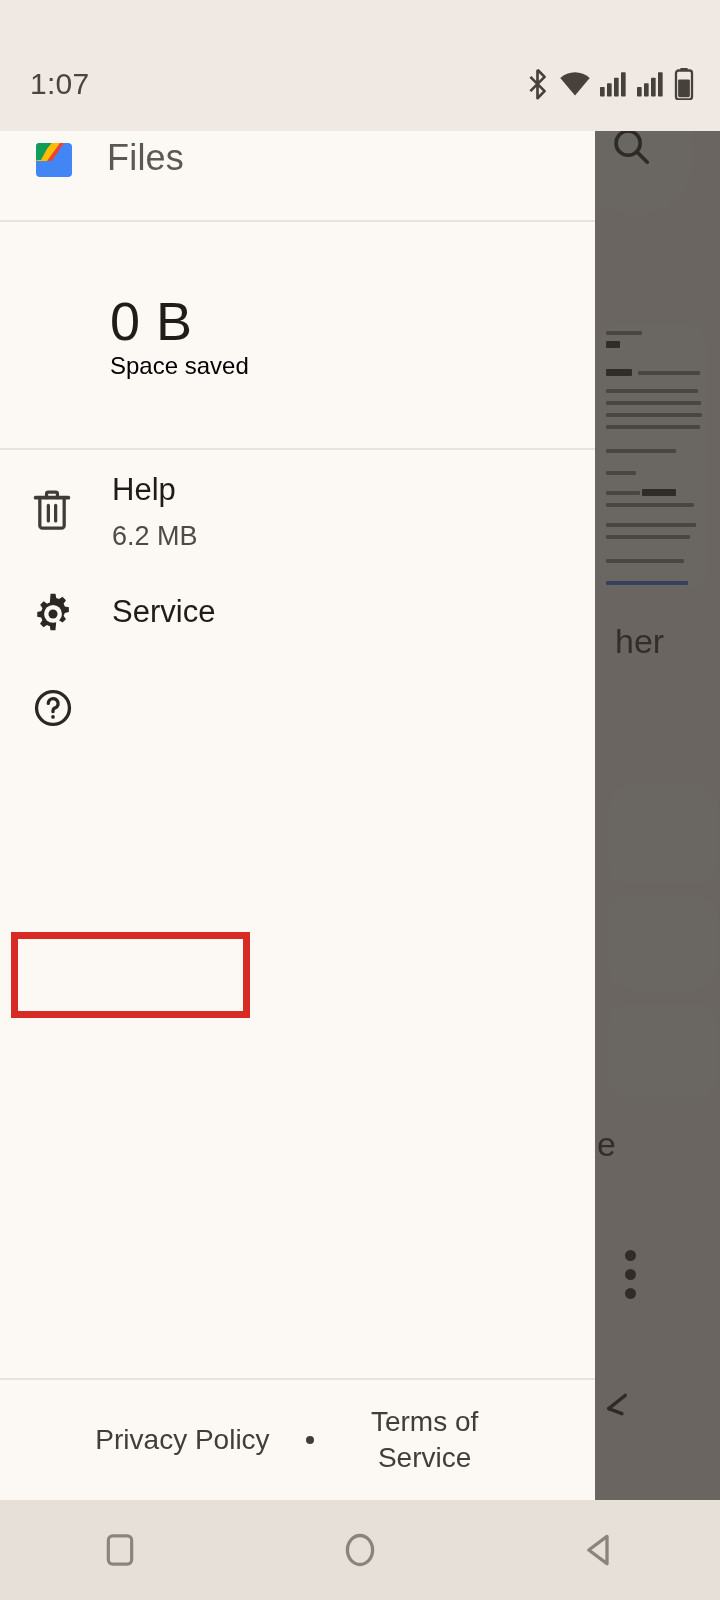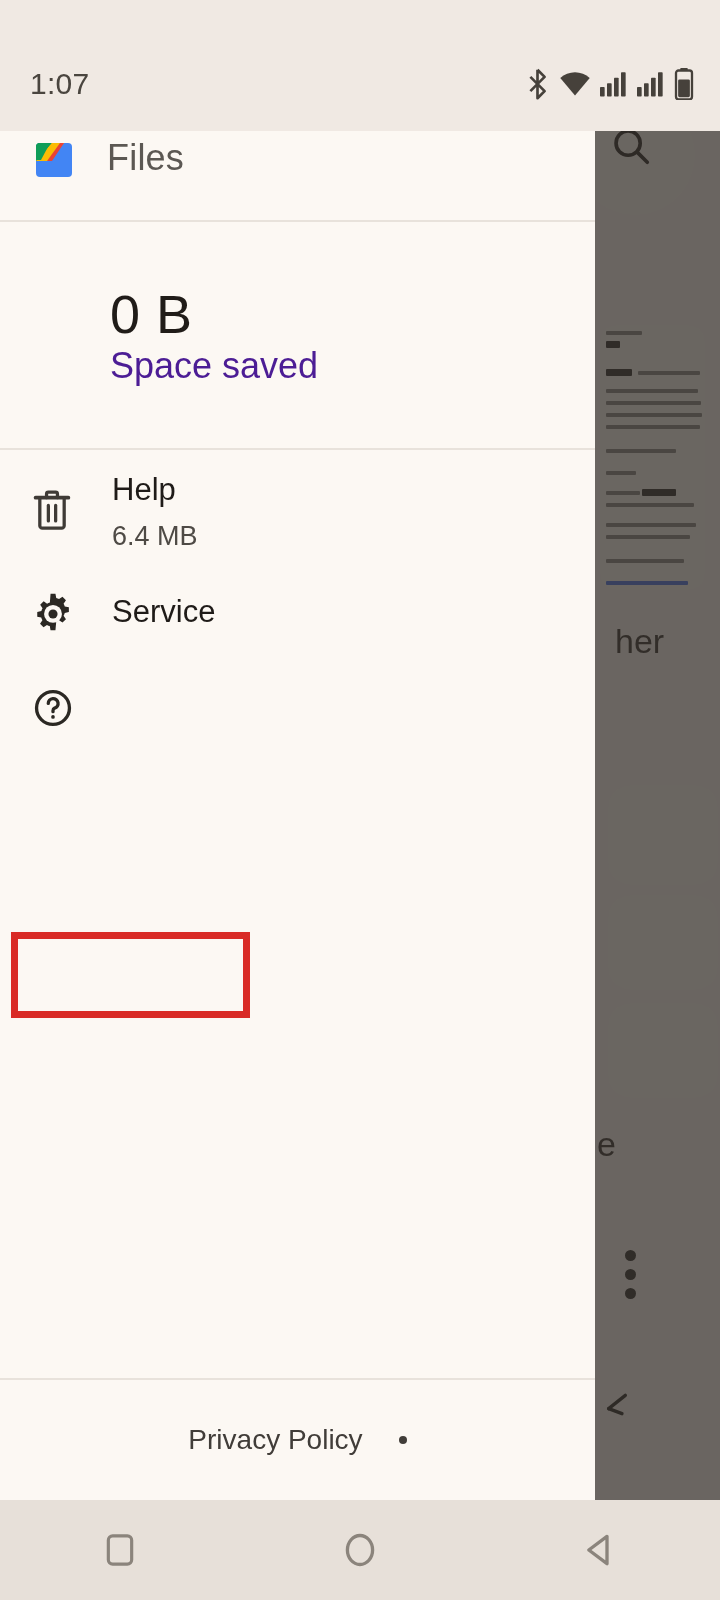--- a/index.html
+++ b/index.html
@@ -119,21 +119,21 @@
 
   
   #space-block {
     height: 228px;
     padding-left: 110px;
     display: flex; flex-direction: column; justify-content: center;
     border-bottom: 2px solid #e8e2db;
     flex: 0 0 auto;
   }
   #space-value { font-size: 54px; color: #201c18; letter-spacing: .5px; }
-  #space-label { font-size: 36px; color: #4c1d95; }
+  #space-label { font-size: 24px; color: #000000; }
 
   
   #menu-list { position: relative; flex: 1 1 auto; padding-top: 6px; }
   .menu-item {
     position: relative;
     display: flex; align-items: center;
     height: 96px;
     padding-left: 32px;
   }
   .menu-item.two-line { height: 108px; align-items: flex-start; padding-top: 16px; }
@@ -309,21 +309,21 @@
           <svg width="40" height="44" viewBox="0 0 22 24" fill="none" stroke="#3f3b36" stroke-width="1.8" stroke-linecap="round">
             <line x1="2" y1="5.2" x2="20" y2="5.2" stroke-width="2.1"></line>
             <path d="M8 5.2 L8 3.2 A1 1 0 0 1 9 2.2 L13 2.2 A1 1 0 0 1 14 3.2 L14 5.2"></path>
             <path d="M4.3 5.4 L4.3 20.6 A1.4 1.4 0 0 0 5.7 22 L16.3 22 A1.4 1.4 0 0 0 17.7 20.6 L17.7 5.4"></path>
             <line x1="9" y1="9.5" x2="9" y2="18"></line>
             <line x1="13" y1="9.5" x2="13" y2="18"></line>
           </svg>
         </span>
         <span class="mi-text">
           <span class="mi-label">Help</span>
-          <span class="mi-sub">6.4 MB</span>
+          <span class="mi-sub">6.2 MB</span>
         </span>
       </div>
 
       <div class="menu-item">
         <span class="mi-icon">
           <svg width="42" height="42" viewBox="0 0 24 24" fill="none" stroke="#2b2823" stroke-width="2">
             <path fill="#2b2823" stroke="none" d="M10.6 1.6h2.8l.45 2.35a8 8 0 0 1 1.6.67l1.97-1.35 1.98 1.98-1.35 1.97c.28.5.5 1.04.67 1.6l2.35.45v2.8l-2.35.45a8 8 0 0 1-.67 1.6l1.35 1.97-1.98 1.98-1.97-1.35a8 8 0 0 1-1.6.67L13.4 22.4h-2.8l-.45-2.35a8 8 0 0 1-1.6-.67l-1.97 1.35-1.98-1.98 1.35-1.97a8 8 0 0 1-.67-1.6L3 14.73v-2.8l2.35-.45c.17-.56.4-1.1.67-1.6L4.67 7.9 6.65 5.92l1.97 1.35c.5-.28 1.04-.5 1.6-.67z"></path>
             <circle cx="12" cy="13.1" r="5.1" fill="#fcf8f3" stroke="none"></circle>
             <circle cx="12" cy="13.1" r="2.6" fill="#2b2823" stroke="none"></circle>
           </svg>
@@ -342,20 +342,21 @@
           </svg>
         </span>
       </div>
 
       <div id="highlight-box"></div>
     </div>
 
     <div id="drawer-footer">
       <a class="footer-link" id="privacy-link">Privacy Policy</a>
       <span id="footer-dot"></span>
+      <a class="footer-link" id="tos-link">Terms of Service</a>
     </div>
   </div>
 
   <div id="navbar">
     <div class="nav-btn">
       <svg width="40" height="40" viewBox="0 0 24 24" fill="none" stroke="#8b847c" stroke-width="1.9">
         <rect x="5" y="3.5" width="14" height="17" rx="2.6"></rect>
       </svg>
     </div>
     <div class="nav-btn">

